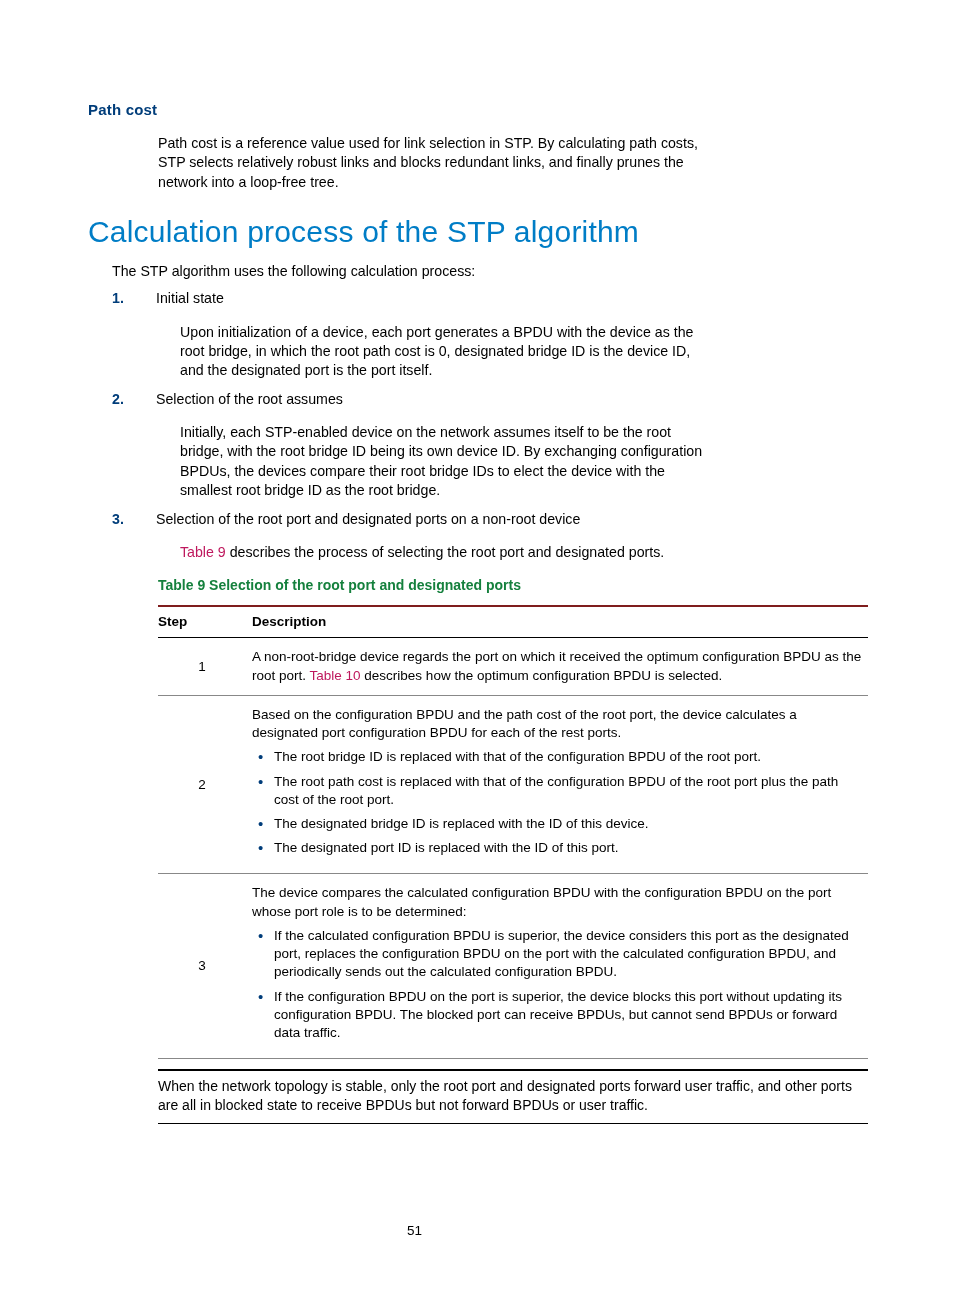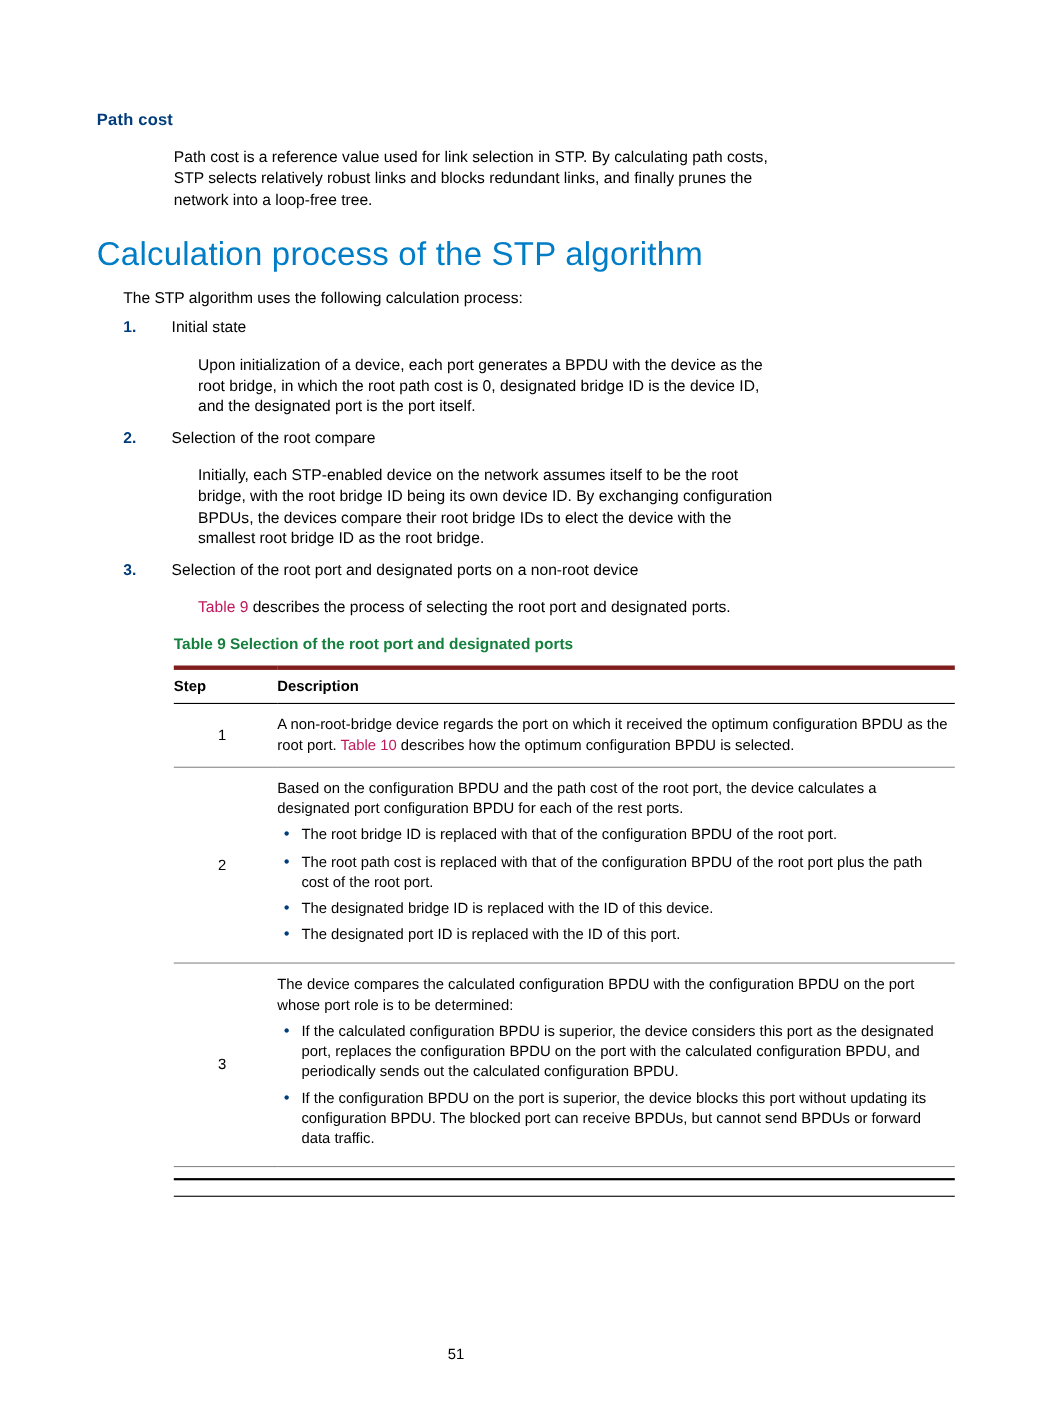--- a/index.html
+++ b/index.html
@@ -72,21 +72,21 @@
   .tbl-wrap {
     margin: 0 0 10px 70px;
     width: 710px;
   }
   table.tbl {
     border-collapse: collapse;
     width: 100%;
     font-size: 13.5px;
   }
   table.tbl thead tr {
-    border-top: 4px solid #7f1d1d;
+    border-top: 2px solid #7f1d1d;
     border-bottom: 1px solid #000;
     margin-top: 44px;
   }
   table.tbl th {
     text-align: left;
     font-weight: 700;
     padding: 6px 4px 6px 0;
   }
   table.tbl td {
     vertical-align: middle;
@@ -168,21 +168,21 @@
       <div class="onum">1.</div>
       <div class="obody">
         <div class="otitle">Initial state</div>
       </div>
     </div>
     <p class="odetail" style="margin-left:68px; margin-bottom:10px;">Upon initialization of a device, each port generates a BPDU with the device as the root bridge, in which the root path cost is 0, designated bridge ID is the device ID, and the designated port is the port itself.</p>
 
     <div class="oitem">
       <div class="onum">2.</div>
       <div class="obody">
-        <div class="otitle">Selection of the root compare</div>
+        <div class="otitle">Selection of the root assumes</div>
       </div>
     </div>
     <p class="odetail" style="margin-left:68px; margin-bottom:10px;">Initially, each STP-enabled device on the network assumes itself to be the root bridge, with the root bridge ID being its own device ID. By exchanging configuration BPDUs, the devices compare their root bridge IDs to elect the device with the smallest root bridge ID as the root bridge.</p>
 
     <div class="oitem">
       <div class="onum">3.</div>
       <div class="obody">
         <div class="otitle">Selection of the root port and designated ports on a non-root device</div>
       </div>
     </div>
@@ -231,17 +231,18 @@
               <li>If the calculated configuration BPDU is superior, the device considers this port as the designated port, replaces the configuration BPDU on the port with the calculated configuration BPDU, and periodically sends out the calculated configuration BPDU.</li>
               <li>If the configuration BPDU on the port is superior, the device blocks this port without updating its configuration BPDU. The blocked port can receive BPDUs, but cannot send BPDUs or forward data traffic.</li>
             </ul>
           </td>
         </tr>
       </tbody>
     </table>
   </div>
 
   <div class="note-block">
+    <p class="note-body">When the network topology is stable, only the root port and designated ports forward user traffic, and other ports are all in blocked state to receive BPDUs but not forward BPDUs or user traffic.</p>
   </div>
 
   <div class="pagenum">51</div>
 
 </div>
 
 </body></html>

